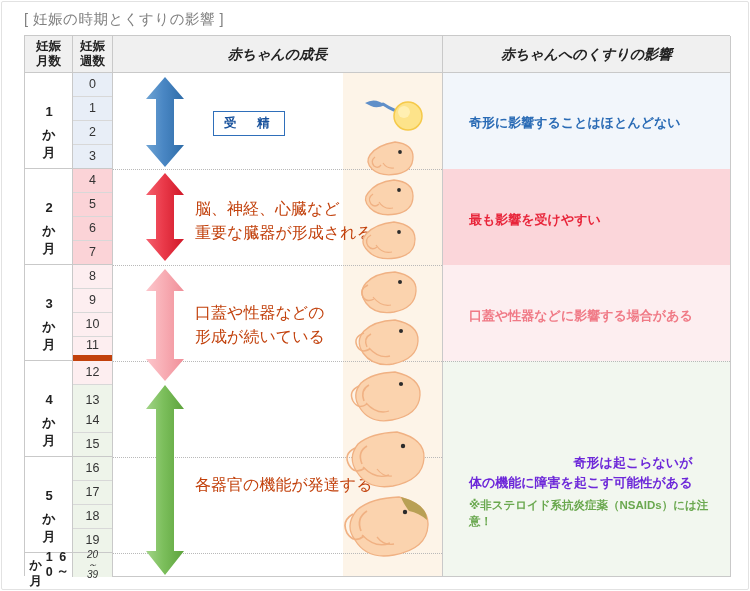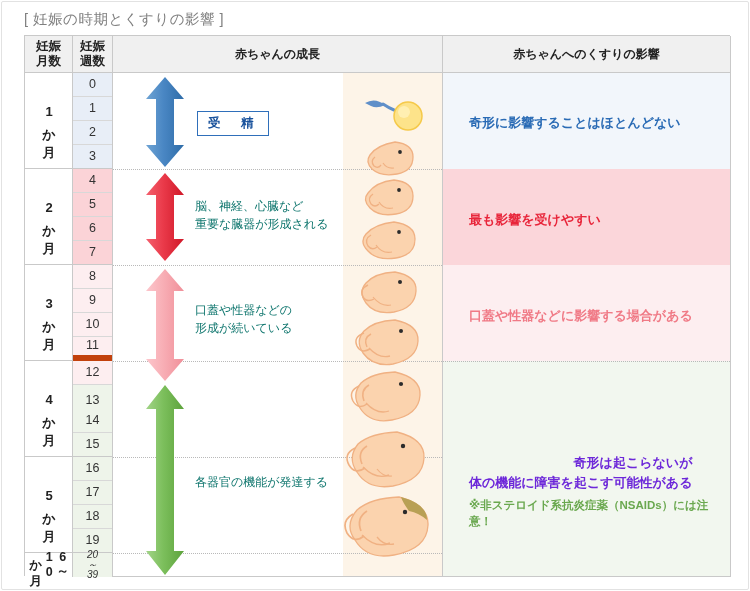--- a/index.html
+++ b/index.html
@@ -44,21 +44,21 @@
   .hdr {
     position: absolute; top: 0; height: 37px;
     background: #f0f0f0;
     border-right: 1px solid #c9c9c9;
     border-bottom: 1px solid #c9c9c9;
     display: flex; align-items: center; justify-content: center;
     text-align: center;
     font-size: 12.5px; font-weight: bold; color: #222;
     line-height: 1.18;
   }
-  .hdr.wide { font-size: 12px; }
+  .hdr.wide { font-size: 14px; font-style: italic; }
 
   
   .bodycol {
     position: absolute; top: 37px; height: 504px;
     border-right: 1px solid #c9c9c9;
     border-bottom: 1px solid #c9c9c9;
   }
 
   
   .mcell {
@@ -100,25 +100,26 @@
 
   
   .fert-box {
     position: absolute;
     border: 1px solid #2f6fba;
     color: #19529c;
     font-size: 12.5px; font-weight: bold;
     padding: 3px 10px;
     letter-spacing: 4px;
     background: #fff;
+    margin-left: 16px;
   }
   .growth-text {
     position: absolute;
-    font-size: 12px;
-    color: #0f766e;
+    font-size: 16px;
+    color: #c2410c;
     line-height: 1.5;
     white-space: pre-line;
   }
   .effect-text {
     position: absolute;
     font-size: 13px;
     font-weight: bold;
     line-height: 1.5;
     white-space: pre-line;
   }

